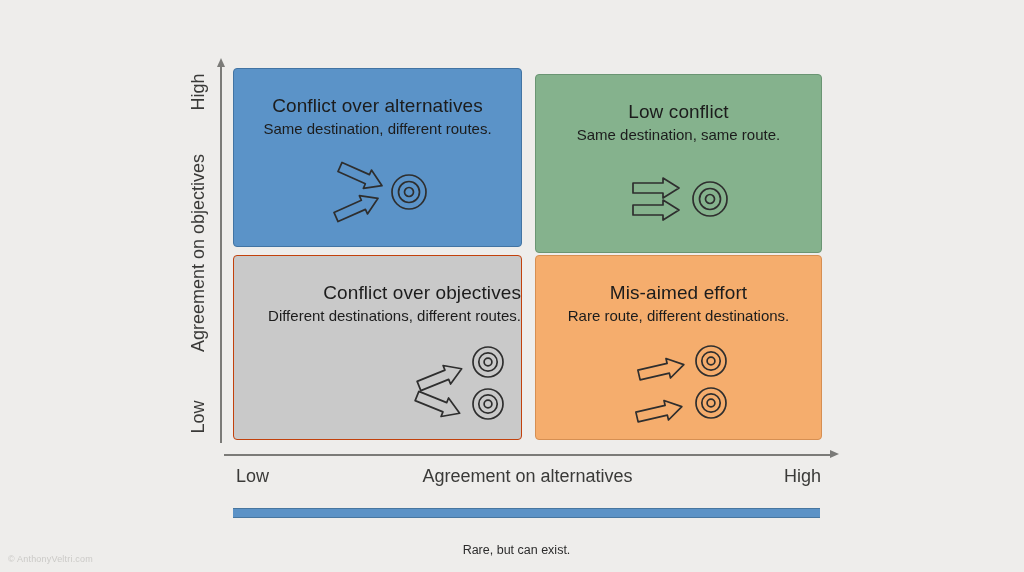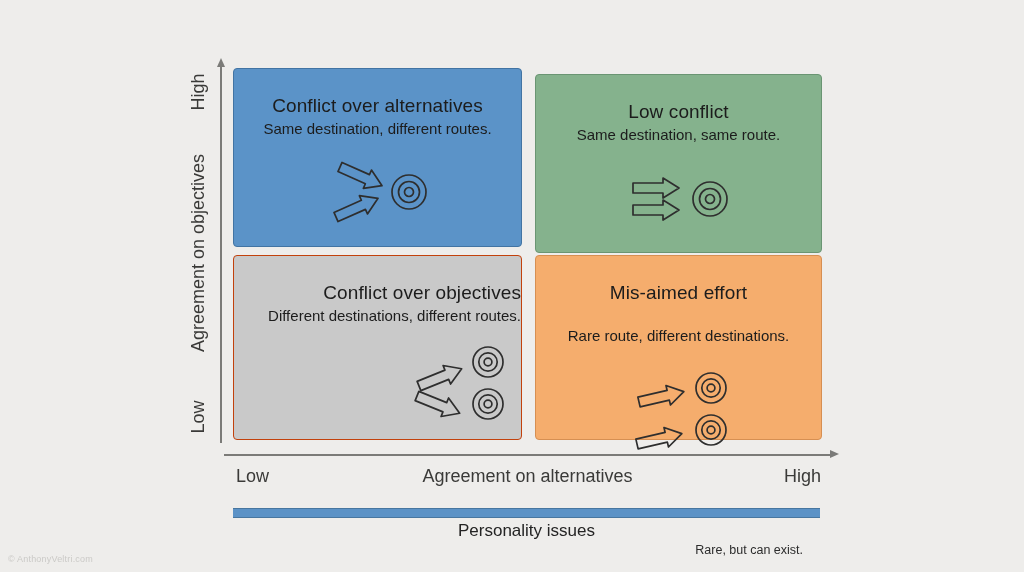--- a/index.html
+++ b/index.html
@@ -23,21 +23,21 @@
     display: flex;
     flex-direction: column;
     align-items: center;
     text-align: center;
     padding-top: 26px;
     color: #1c1c1c;
   }
   .q-tl { left: 233px; top: 68px;  width: 289px; height: 179px; border: 1px solid #4274a3; }
   .q-tr { left: 535px; top: 68px;  width: 287px; height: 179px; border: 1px solid #6a9573; margin-top: 6px; }
   .q-bl { left: 233px; top: 255px; width: 289px; height: 185px; border: 1px solid #c2410c; align-items: flex-end; }
-  .q-br { left: 535px; top: 255px; width: 287px; height: 185px; border: 1px solid #d68f52; gap: 20px; }
+  .q-br { left: 535px; top: 255px; width: 287px; height: 185px; border: 1px solid #d68f52; }
 
   .q-title {
     font-size: 19px;
     font-weight: 500;
     letter-spacing: .1px;
     line-height: 1.15;
   }
   .q-subtitle {
     font-size: 15px;
     font-weight: 400;
@@ -110,23 +110,23 @@
   .footer-title {
     position: absolute;
     left: 233px; top: 521px;
     width: 587px;
     text-align: center;
     font-size: 17px;
     color: #242424;
   }
   .footer-subtitle {
     position: absolute;
-    left: 216px; top: 543px;
+    left: 223px; top: 543px;
     width: 587px;
-    text-align: right;
+    text-align: center;
     font-size: 12.5px;
     color: #2c2c2c;
   }
 
   .watermark {
     position: absolute;
     left: 8px; top: 554px;
     font-size: 9px;
     color: #cbcac7;
     letter-spacing: .2px;
@@ -211,17 +211,16 @@
       <svg class="icon" width="128" height="86" viewBox="0 0 128 86">
         <use href="#block-arrow" transform="translate(24,35) rotate(-13)"></use>
         <use href="#block-arrow" transform="translate(22,77) rotate(-13)"></use>
         <use href="#target-sm" transform="translate(96,21)"></use>
         <use href="#target-sm" transform="translate(96,63)"></use>
       </svg>
     </div>
   </div>
 
   <div class="footer-bar" style="background-color: rgb(91, 146, 198);"></div>
-  <div class="footer-title">Personality issues</div>
   <div class="footer-subtitle">Rare, but can exist.</div>
 
   <div class="watermark">© AnthonyVeltri.com</div>
 </div>
 
 </body></html>

